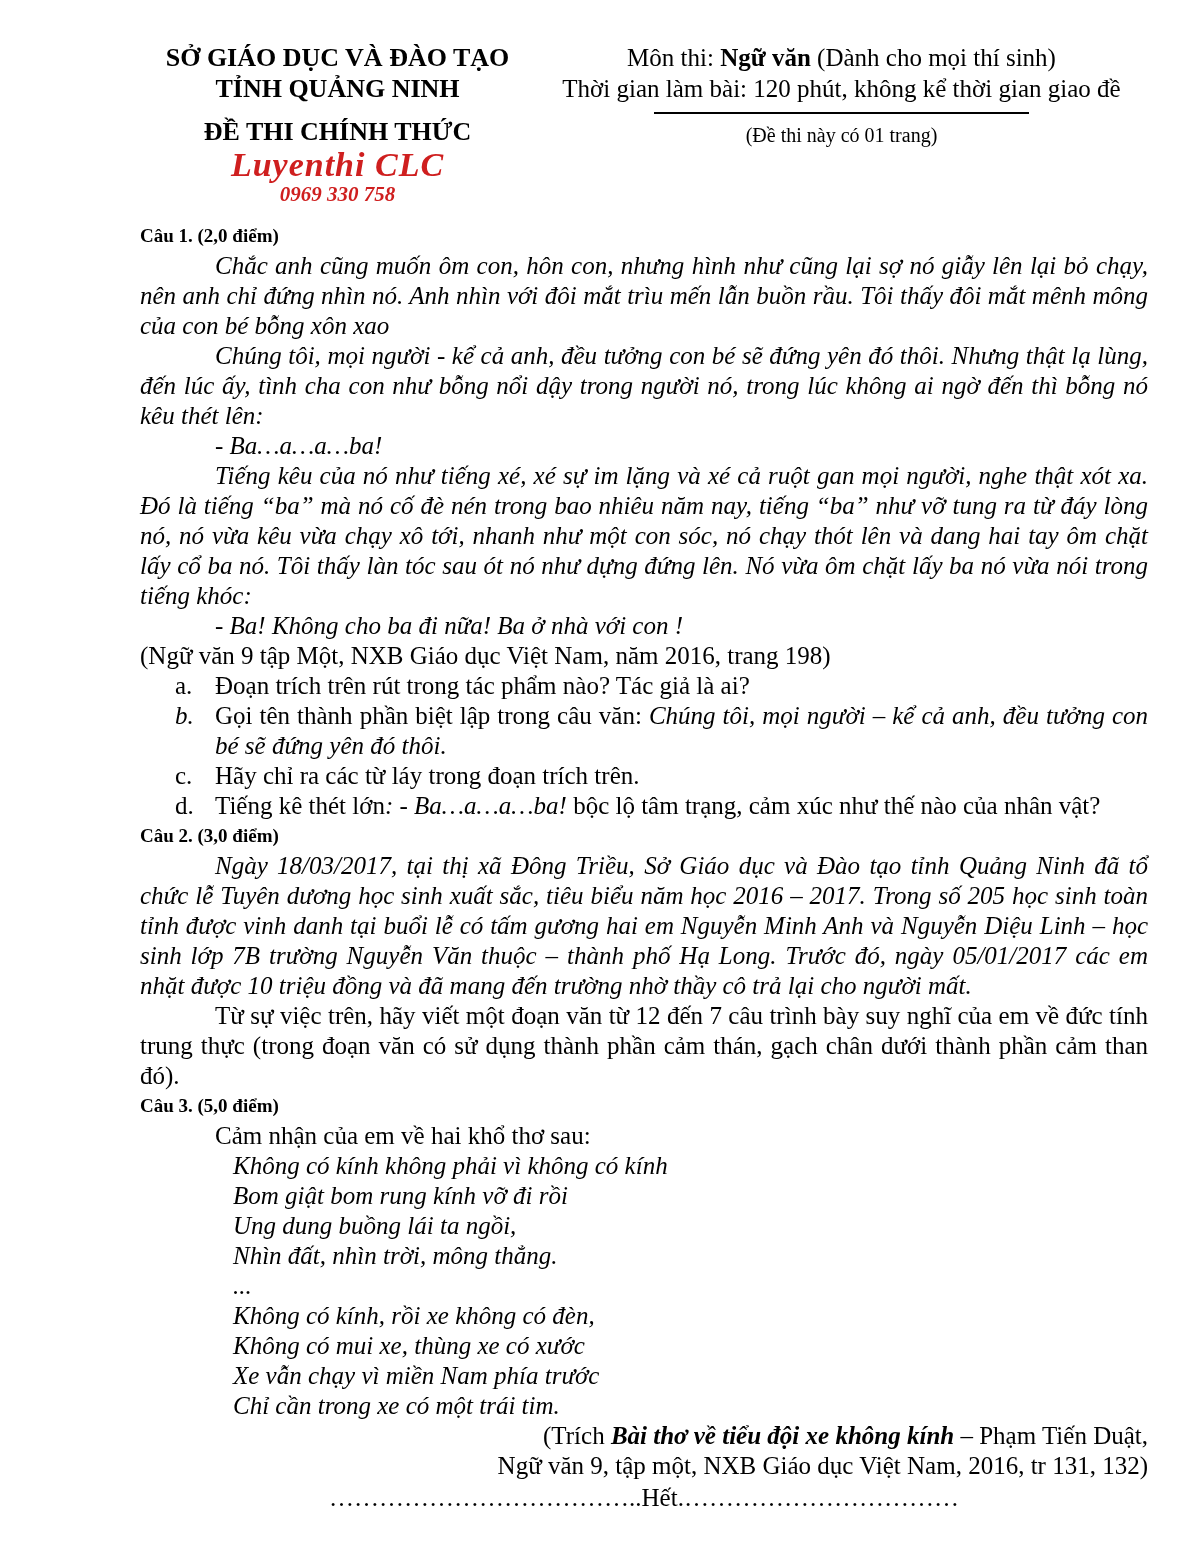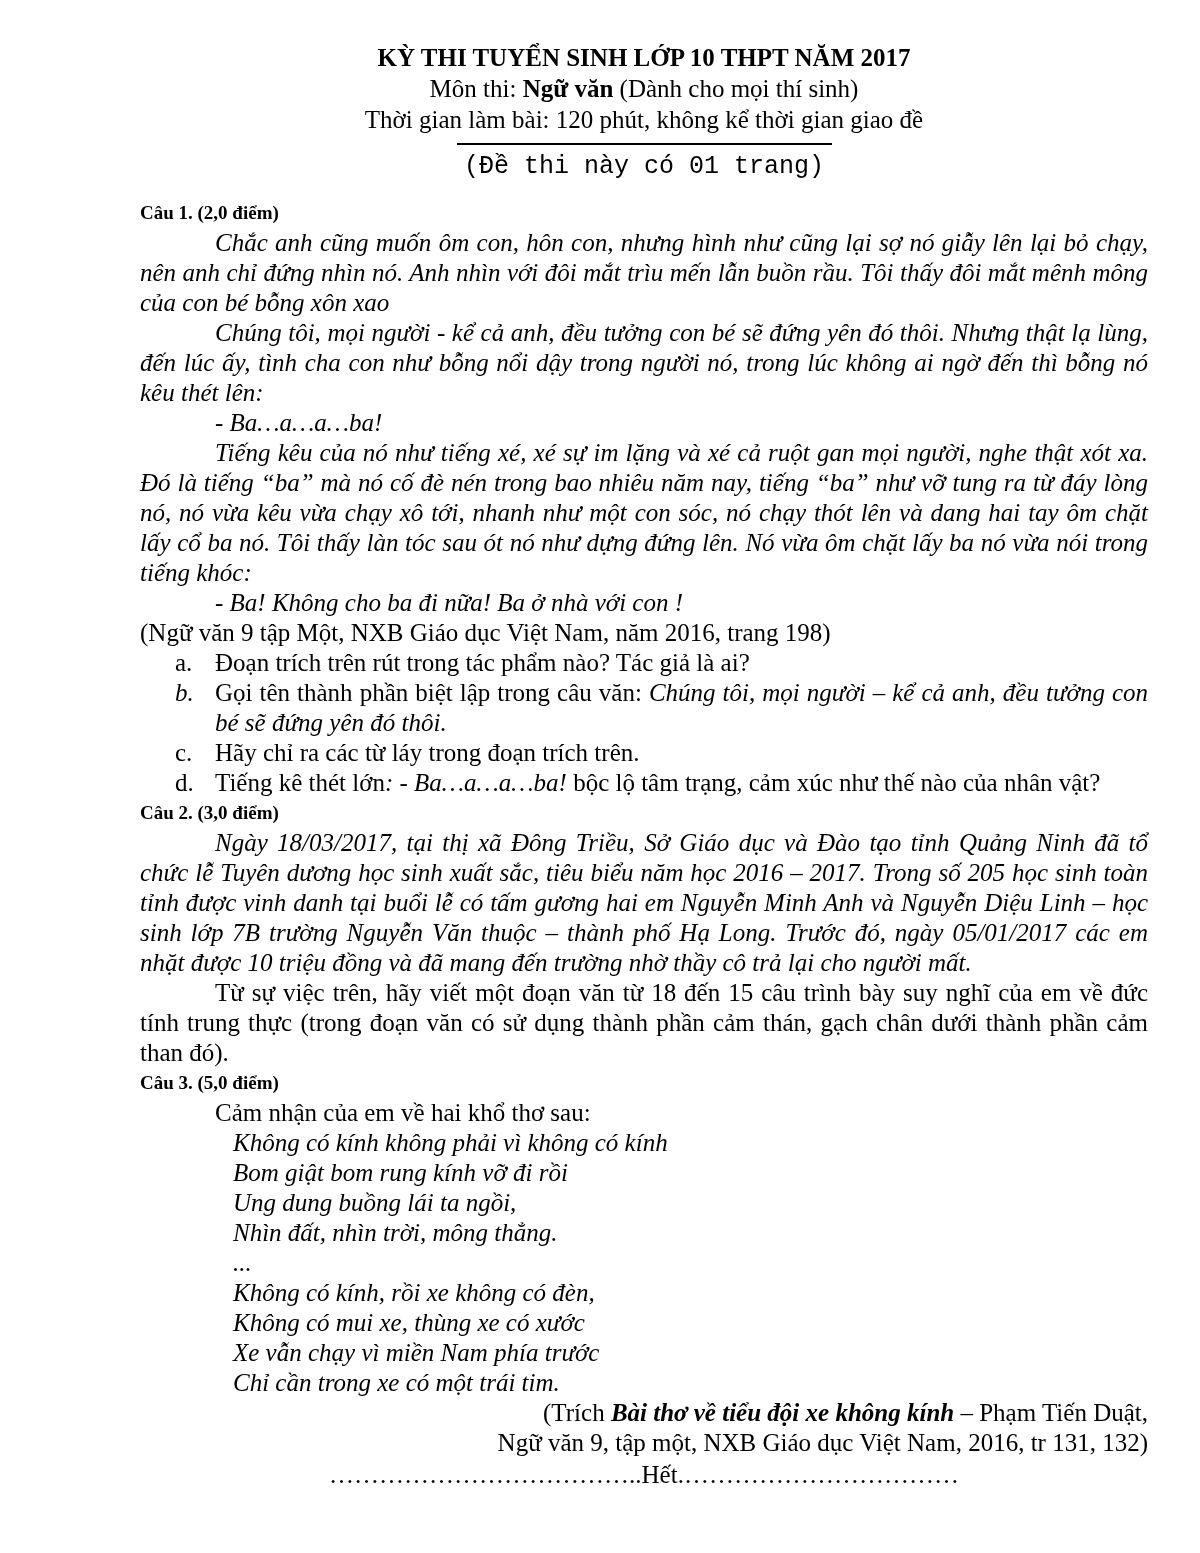--- a/index.html
+++ b/index.html
@@ -40,21 +40,21 @@
   .header-right { flex: 1 1 auto; text-align: center; }
   .header-right .exam-title { font-weight: bold; font-size: 25px; line-height: 31px; }
   .header-right .subject-line, .header-right .time-line { font-size: 25px; line-height: 31px; }
   .header-right .subject-bold { font-weight: bold; }
   .header-rule {
     width: 375px;
     border-top: 2px solid #000;
     margin: 8px auto 6px auto;
     height: 0;
   }
-  .header-right .page-count { font-size: 25px; line-height: 31px; margin-top: 6px; font-family: Liberation Mono, monospace; }
+  .header-right .page-count { font-size: 20px; line-height: 31px; margin-top: 6px; }
 
   
   .content { margin-top: 16px; }
   .q-heading { font-weight: bold; font-size: 19px; }
   p { margin: 0; }
   .para { text-align: justify; text-indent: 75px; }
   .italic { font-style: italic; }
   .indent-line { text-indent: 75px; }
   .source-line { text-align: left; }
   .item { position: relative; padding-left: 75px; text-align: justify; }
@@ -64,22 +64,28 @@
   .cite { text-align: right; }
   .cite .title-bi { font-weight: bold; font-style: italic; }
   .end-line { text-align: center; margin-top: 2px; }
 </style>
 </head>
 <body>
 
 <div class="page">
 
   <div class="header">
+    <div class="header-left">
+      <div class="org-line">SỞ GIÁO DỤC VÀ ĐÀO TẠO</div>
+      <div class="org-line">TỈNH QUẢNG NINH</div>
+      <div class="official">ĐỀ THI CHÍNH THỨC</div>
+      <div class="logo-text">Luyenthi CLC</div>
+      <div class="logo-phone">0969 330 758</div>
+    </div>
     <div class="header-right">
-      <div class="exam-title">KỲ THI TUYỂN SINH LỚP 10 THPT NĂM 2017</div>
       <div class="subject-line"><span>Môn thi: </span><span class="subject-bold">Ngữ văn</span><span> (Dành cho mọi thí sinh)</span></div>
       <div class="time-line">Thời gian làm bài: 120 phút, không kể thời gian giao đề</div>
       <div class="header-rule"></div>
       <div class="page-count">(Đề thi này có 01 trang)</div>
     </div>
   </div>
 
   <div class="content">
 
     <div class="q-heading">Câu 1. (2,0 điểm)</div>
@@ -102,21 +108,21 @@
       <span class="marker">c.</span>
       <span>Hãy chỉ ra các từ láy trong đoạn trích trên.</span>
     </div>
     <div class="item">
       <span class="marker">d.</span>
       <span>Tiếng kê thét lớn</span><span class="italic">: - Ba…a…a…ba!</span><span> bộc lộ tâm trạng, cảm xúc như thế nào của nhân vật?</span>
     </div>
 
     <div class="q-heading">Câu 2. (3,0 điểm)</div>
     <p class="para italic">Ngày 18/03/2017, tại thị xã Đông Triều, Sở Giáo dục và Đào tạo tỉnh Quảng Ninh đã tổ chức lễ Tuyên dương học sinh xuất sắc, tiêu biểu năm học 2016 – 2017. Trong số 205 học sinh toàn tỉnh được vinh danh tại buổi lễ có tấm gương hai em Nguyễn Minh Anh và Nguyễn Diệu Linh – học sinh lớp 7B trường Nguyễn Văn thuộc – thành phố Hạ Long. Trước đó, ngày 05/01/2017 các em nhặt được 10 triệu đồng và đã mang đến trường nhờ thầy cô trả lại cho người mất.</p>
-    <p class="para">Từ sự việc trên, hãy viết một đoạn văn từ 18 đến 15 câu trình bày suy nghĩ của em về đức tính trung thực (trong đoạn văn có sử dụng thành phần cảm thán, gạch chân dưới thành phần cảm than đó).</p>
+    <p class="para">Từ sự việc trên, hãy viết một đoạn văn từ 12 đến 7 câu trình bày suy nghĩ của em về đức tính trung thực (trong đoạn văn có sử dụng thành phần cảm thán, gạch chân dưới thành phần cảm than đó).</p>
 
     <div class="q-heading">Câu 3. (5,0 điểm)</div>
     <p class="indent-line">Cảm nhận của em về hai khổ thơ sau:</p>
 
     <div class="poem">
       <div class="poem-line">Không có kính không phải vì không có kính</div>
       <div class="poem-line">Bom giật bom rung kính vỡ đi rồi</div>
       <div class="poem-line">Ung dung buồng lái ta ngồi,</div>
       <div class="poem-line">Nhìn đất, nhìn trời, mông thẳng.</div>
       <div class="poem-line">...</div>

